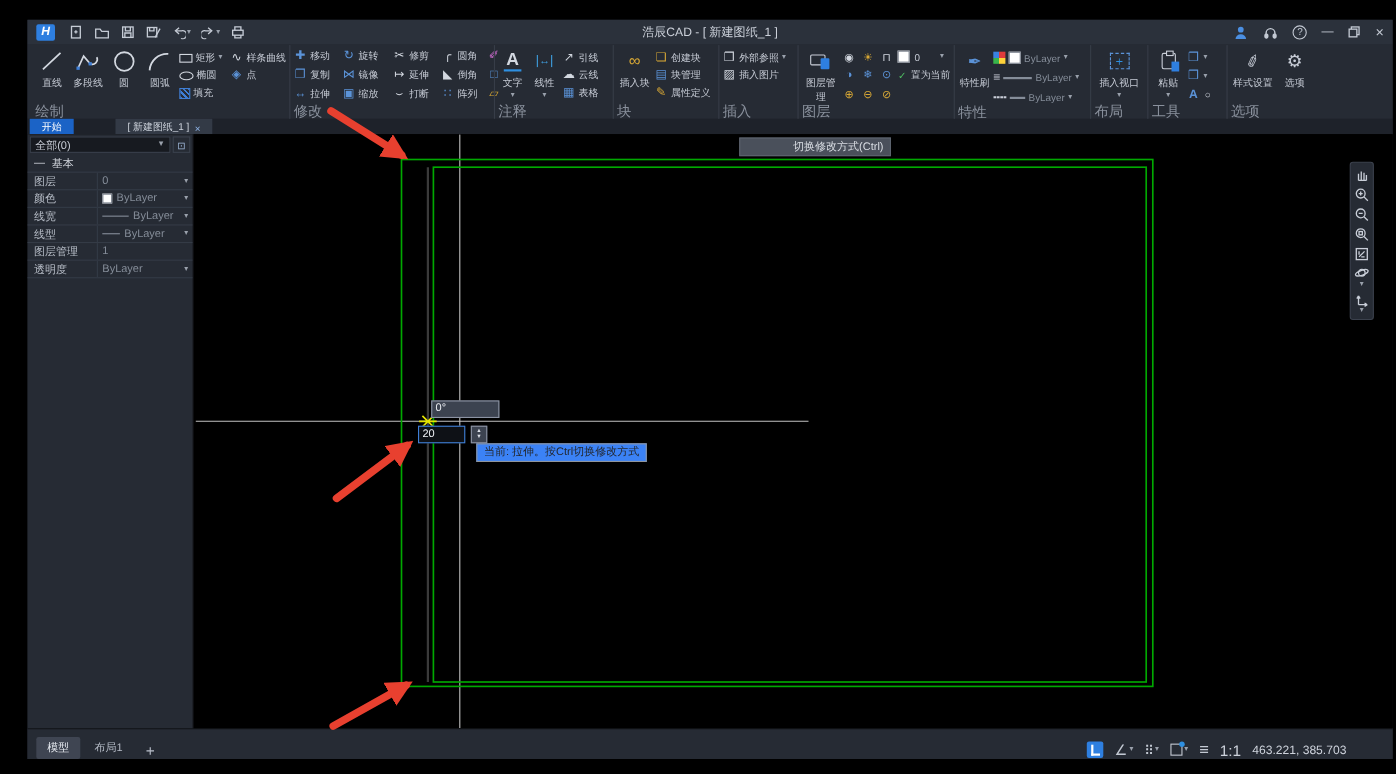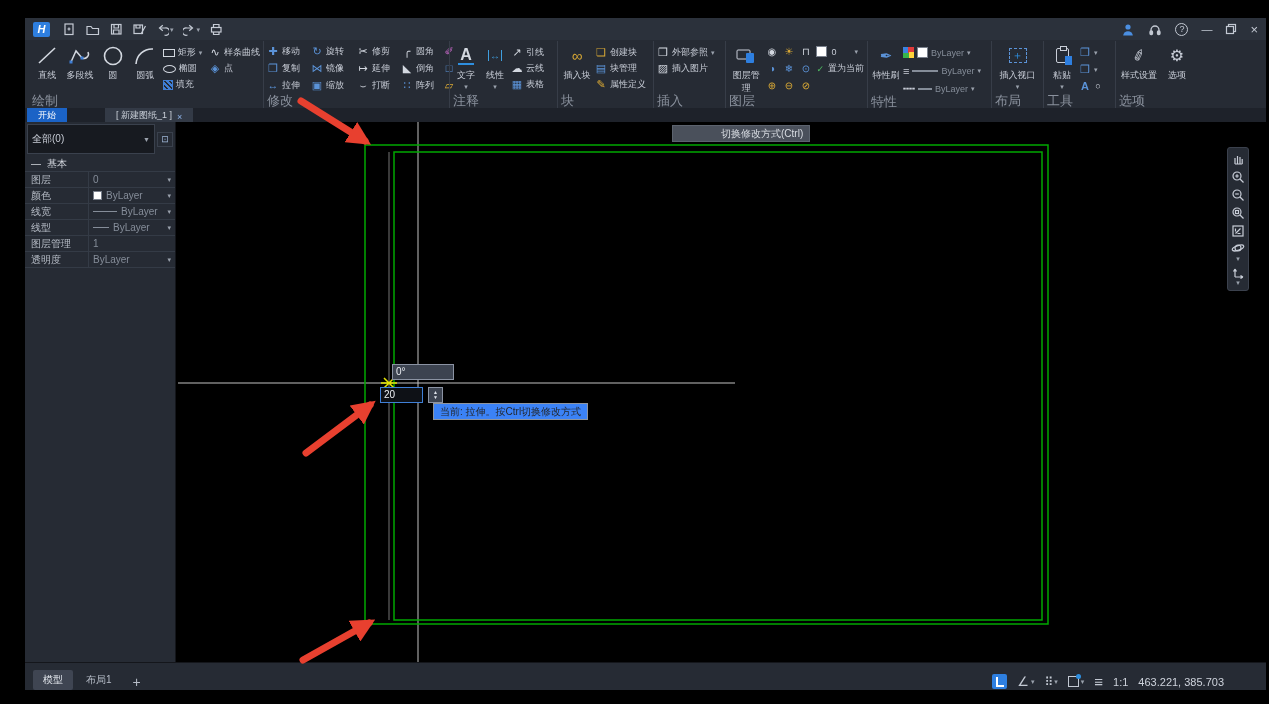--- a/index.html
+++ b/index.html
@@ -56,21 +56,21 @@
   .dtab { font-size:9px; display:flex; align-items:flex-end; padding:0 11px; color:#ccd2db; gap:5px; }
   .dtab.start { background:#1b63c6; color:#fff; }
   .dtab.doc { background:#333a46;margin-left:36px; }
   .tclose { color:#8fb4e8; font-size:9px; }
 
   
   .main { position:relative; height:540px; background:#000; }
   .props { position:absolute; left:0; top:0; width:151px; height:540px; background:#262b34;
     border-right:1px solid #14161b; font-size:10px; }
   .pcombo { display:flex; padding:2px; align-items:center; }
-  .pselect { flex:1; background:#171a20; border:1px solid #3a414d; height:30px; display:flex;
+  .pselect { flex:1; background:#171a20; border:1px solid #3a414d; height:15px; display:flex;
     align-items:center; padding:0 4px; color:#c7ccd5; gap:16px; }
   .pselect .dd { margin-left:auto; }
   .pbtn { width:16px; height:15px; margin-left:2px; border:1px solid #3a414d; display:flex;
     align-items:center; justify-content:center; color:#9fb7d8; font-size:9px; }
   .psec { height:16px; display:flex; align-items:center; gap:6px; padding:0 6px; color:#d3d7de; border-bottom:1px solid #343b46; }
   .prow { display:grid; grid-template-columns:64px 1fr; height:16px; border-bottom:1px solid #343b46; }
   .pl { padding:0 6px; display:flex; align-items:center; color:#b6bcc6; border-right:1px solid #343b46; }
   .pv { display:flex; align-items:center; padding:0 4px; color:#858d99; gap:4px; }
   .pv .dd { margin-left:auto; }
   .pswatch { width:9px; height:9px; background:#fff; border:1px solid #79808c; }
@@ -97,21 +97,21 @@
   .mtab { padding:3px 10px; border-radius:2px; margin-right:3px; }
   .mtab.active { background:#3f4552; color:#e4e8ee; }
   .plus { font-size:14px; margin-left:8px; }
   .sright { margin-left:auto; display:flex; align-items:center; gap:10px; padding-right:34px; color:#c3c9d3; }
   .olbtn { width:15px; height:15px; background:#2e7fe0; border-radius:2px; position:relative; }
   .olbtn::after { content:""; position:absolute; left:4px; top:3px; width:6px; height:8px;
     border-left:2px solid #fff; border-bottom:2px solid #fff; }
   .sic { display:flex; align-items:center; gap:2px; }
   .osnap { width:11px; height:11px; border:1.3px solid #c3c9d3; position:relative; }
   .osnap::after { content:""; position:absolute; right:-3px; top:-3px; width:5px; height:5px; border-radius:50%; background:#2e8fe0; }
-  .scale { color:#ccd1da; font-size:11px; }
+  .scale { color:#ccd1da; font-size:14px; }
   .coords { font-size:11px; color:#ced3dc; }
 </style>
 </head>
 <body>
 
 <div class="win">
 
   <div class="titlebar">
     <span class="logo">H</span>
     <div class="qa">
@@ -152,20 +152,21 @@
           </svg>
           <span class="dd">▾</span>
         </span>
       <span class="qbtn">
         <svg width="14" height="14">
             <rect x="2.5" y="5.5" width="9.5" height="4.5"></rect>
             <path d="M4.5 5.5 V2.5 h5.5 v3 M4.5 10 v2.5 h5.5 V10"></path>
           </svg>
         </span>
     </div>
+    <span class="title">浩辰CAD - [ 新建图纸_1 ]</span>
     <div class="tbr">
       <svg width="14" height="13">
           <circle cx="7" cy="4" r="2.6" fill="#4b8fe2"></circle>
           <path d="M2.2 12.5 a4.8 4.3 0 0 1 9.6 0 z" fill="#4b8fe2"></path>
         </svg>
       <svg width="14" height="13" fill="none" stroke="#c3c9d3" stroke-width="1.3">
           <path d="M3 9 V7 a4 4 0 0 1 8 0 v2"></path>
           <rect x="2" y="8" width="2.5" height="3.5" rx="1" fill="#c3c9d3"></rect>
           <rect x="9.5" y="8" width="2.5" height="3.5" rx="1" fill="#c3c9d3"></rect>
         </svg>

